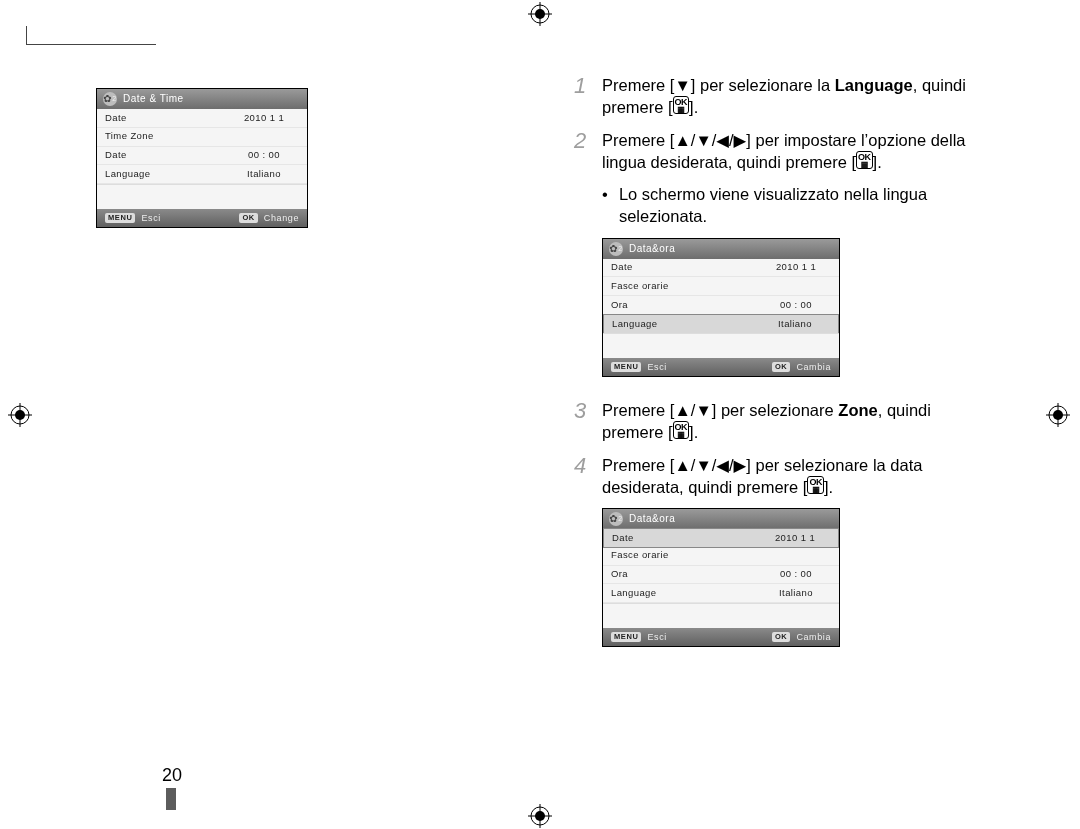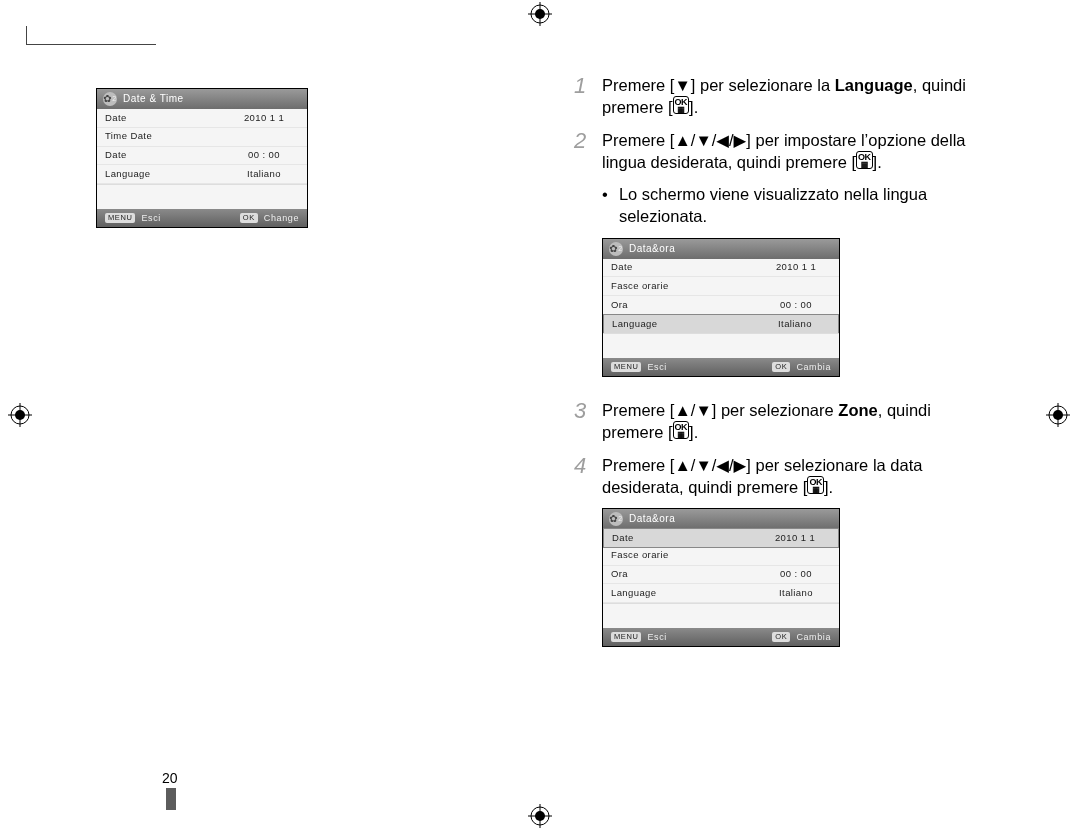--- a/index.html
+++ b/index.html
@@ -68,24 +68,24 @@
   .menu-row { display:flex; padding:2.5px 8px; border-bottom:1px solid #e6e6e6; letter-spacing:0.4px; }
   .menu-row.hl { background:#d8d8d8; border:1px solid #888; margin:-1px 0; }
   .menu-row .lbl { flex:1; color:#222; }
   .menu-row .val { color:#222; min-width:70px;text-align:center; }
   .menu-blank { height:24px; border-top:1px solid #ddd; }
   .menu-ftr {
     background: linear-gradient(#8a8a8a,#606060);
     color:#eee; display:flex; align-items:center; padding:3px 8px; gap:6px;
     font-size:9px; letter-spacing:0.6px;
   }
-  .pill { background:#ddd; color:#222; border-radius:2px; padding:0 3px; font-size:7.5px; font-weight:normal; }
+  .pill { background:#ddd; color:#222; border-radius:2px; padding:0 3px; font-size:7.5px; font-weight:bold; }
   .menu-ftr .gap { flex:1; }
 
-  .page-num { position:absolute; left:66px; bottom:-6px; font-size:14px; }
+  .page-num { position:absolute; left:66px; bottom:-6px; font-size:18px; }
   .page-stub { position:absolute; left:70px; bottom:-30px; width:10px; height:22px; background:#5c5c5c; }
 
   
   .crop-h { position:absolute; background:#444; height:1px; }
   .crop-v { position:absolute; background:#444; width:1px; }
 </style>
 </head>
 <body>
 
 <div class="reg-mark reg-top">
@@ -135,21 +135,21 @@
         <div class="menu-hdr">
           <span class="gear">✿<sub>2</sub></span>
           <span>Date &amp; Time</span>
         </div>
         <div class="menu-body">
           <div class="menu-row">
               <span class="lbl">Date</span>
               <span class="val">2010   1   1</span>
             </div>
           <div class="menu-row">
-              <span class="lbl">Time Date</span>
+              <span class="lbl">Time Zone</span>
               <span class="val"></span>
             </div>
           <div class="menu-row">
               <span class="lbl">Date</span>
               <span class="val">00 : 00</span>
             </div>
           <div class="menu-row">
               <span class="lbl">Language</span>
               <span class="val">Italiano</span>
             </div>

